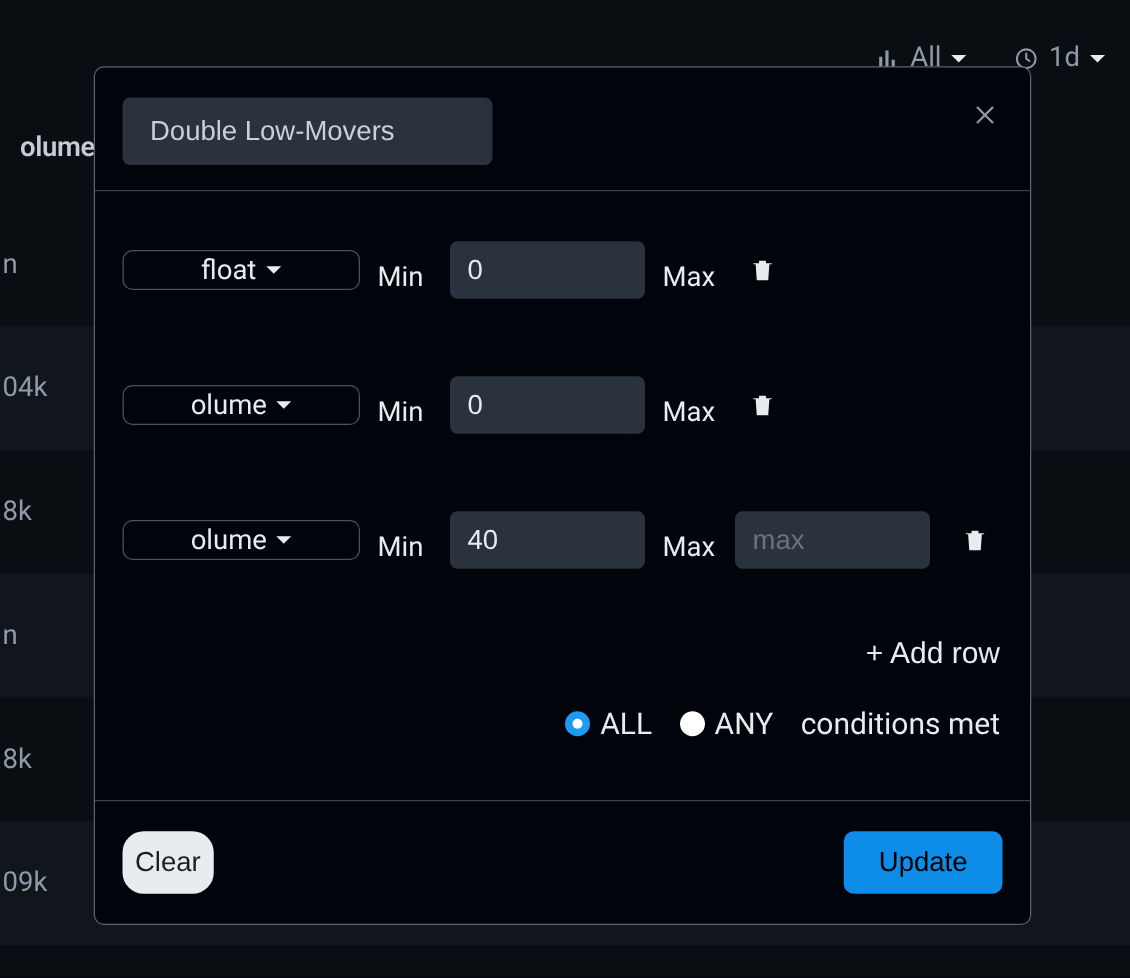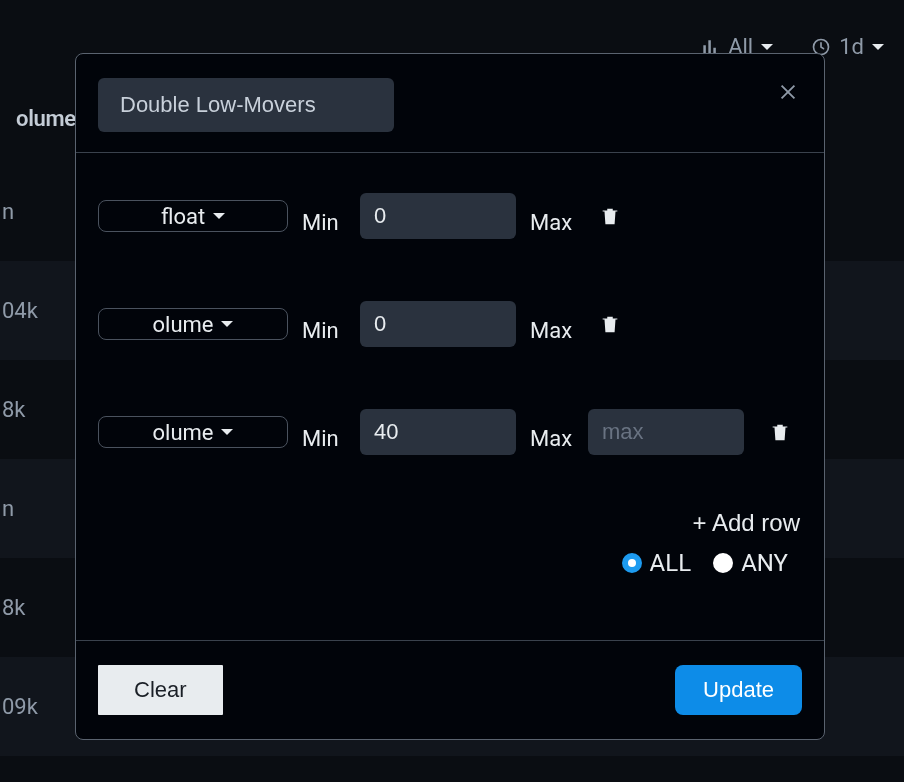--- a/index.html
+++ b/index.html
@@ -178,21 +178,21 @@
     }
     .trash-btn svg {
       width: 22px;
       height: 22px;
       fill: #e8ecef;
     }
     .add-row-line {
       text-align: right;
       padding-right: 2px;
       margin-top: -8px;
-      margin-bottom: 12px;
+      margin-bottom: 28px;
     }
     .add-row-btn {
       background: transparent;
       border: none;
       color: #e8ecef;
       font-size: 24px;
       cursor: pointer;
     }
     .cond-mode-line {
       display: flex;
@@ -237,28 +237,28 @@
       border-top: 1px solid #3a424d;
       padding: 24px 22px;
       display: flex;
       justify-content: space-between;
       align-items: center;
     }
     .clear-btn {
       background: #e8ecef;
       color: #1a1f26;
       border: none;
-      border-radius: 1px;
-      font-size: 22px;
-      padding: 12px 36px;
+      border-radius: 17px;
+      font-size: 22px;
+      padding: 12px 10px;
       cursor: pointer;
     }
     .update-btn {
       background: #0d8ce8;
-      color: #ffffff;
+      color: #000000;
       border: none;
       border-radius: 8px;
       font-size: 22px;
       padding: 12px 28px;
       cursor: pointer;
     }
   </style>
 </head>
 <body>
 
@@ -356,20 +356,21 @@
 
     <div class="cond-mode-line">
       <label class="radio-wrap">
         <span class="radio on"></span>
         <span>ALL</span>
       </label>
       <label class="radio-wrap">
         <span class="radio off"></span>
         <span>ANY</span>
       </label>
+      <span>conditions met</span>
     </div>
 
   </div>
 
   <div class="modal-footer">
     <button class="clear-btn">Clear</button>
     <button class="update-btn">Update</button>
   </div>
 
 </div>

